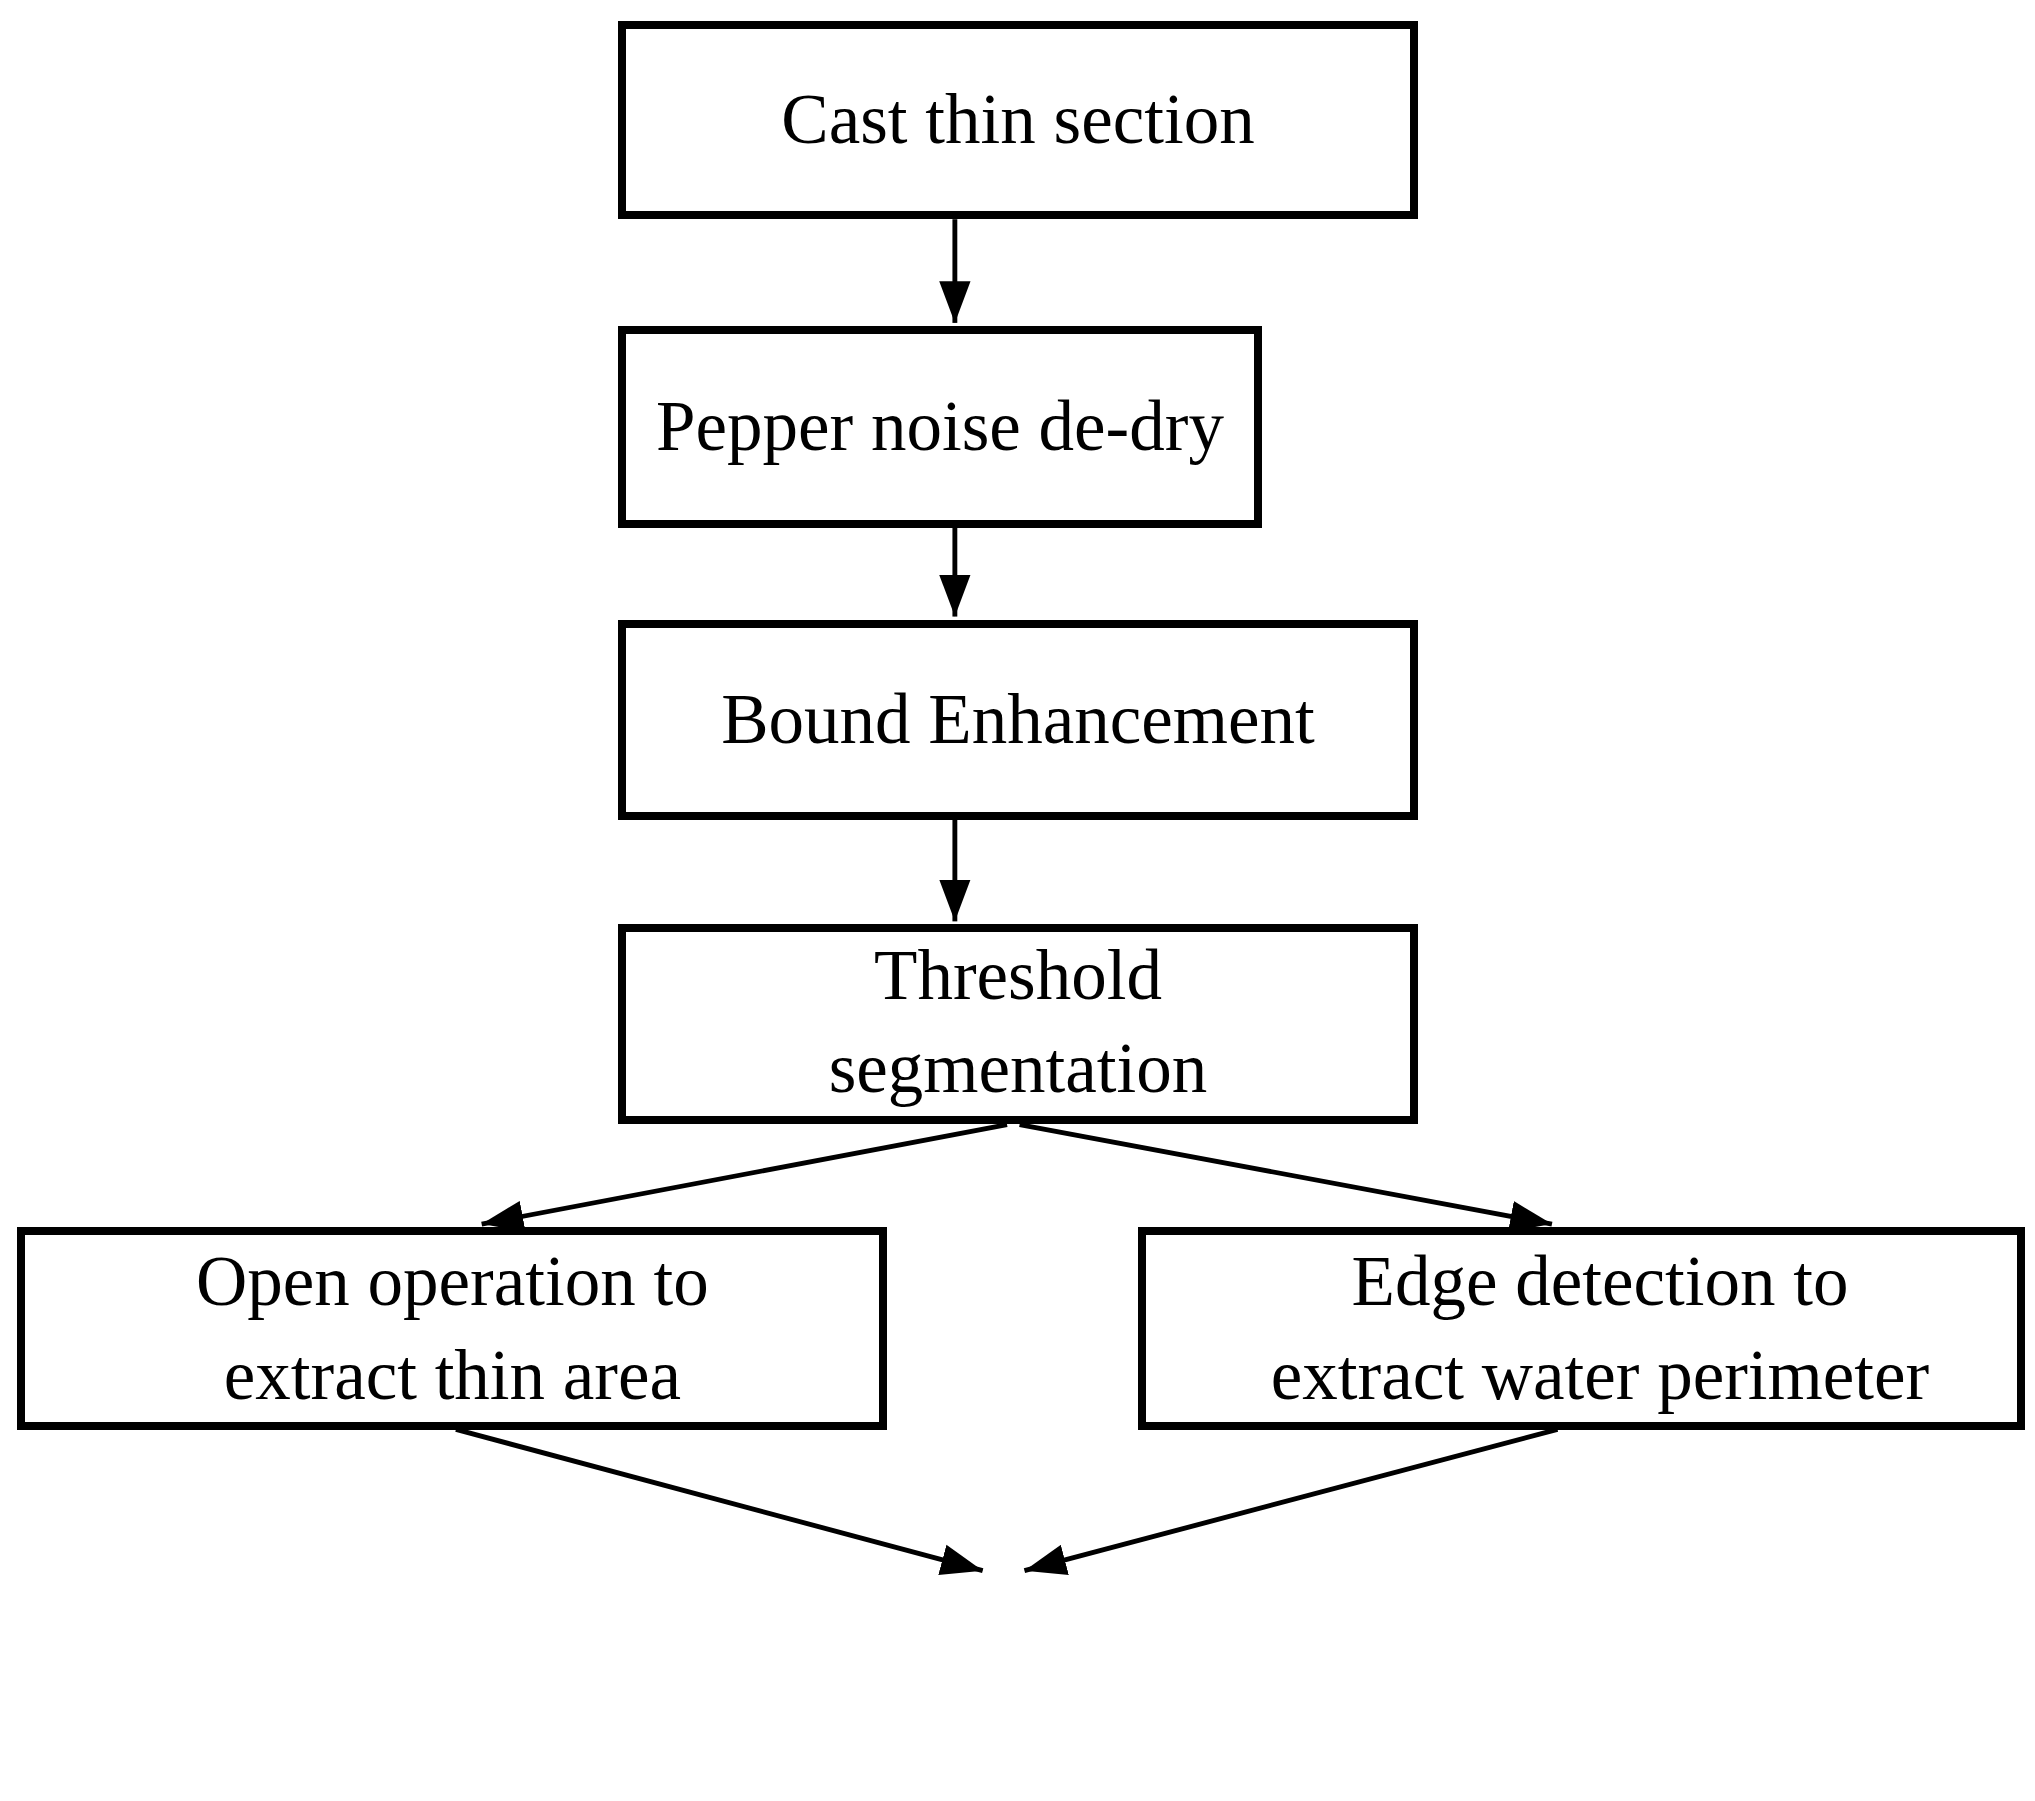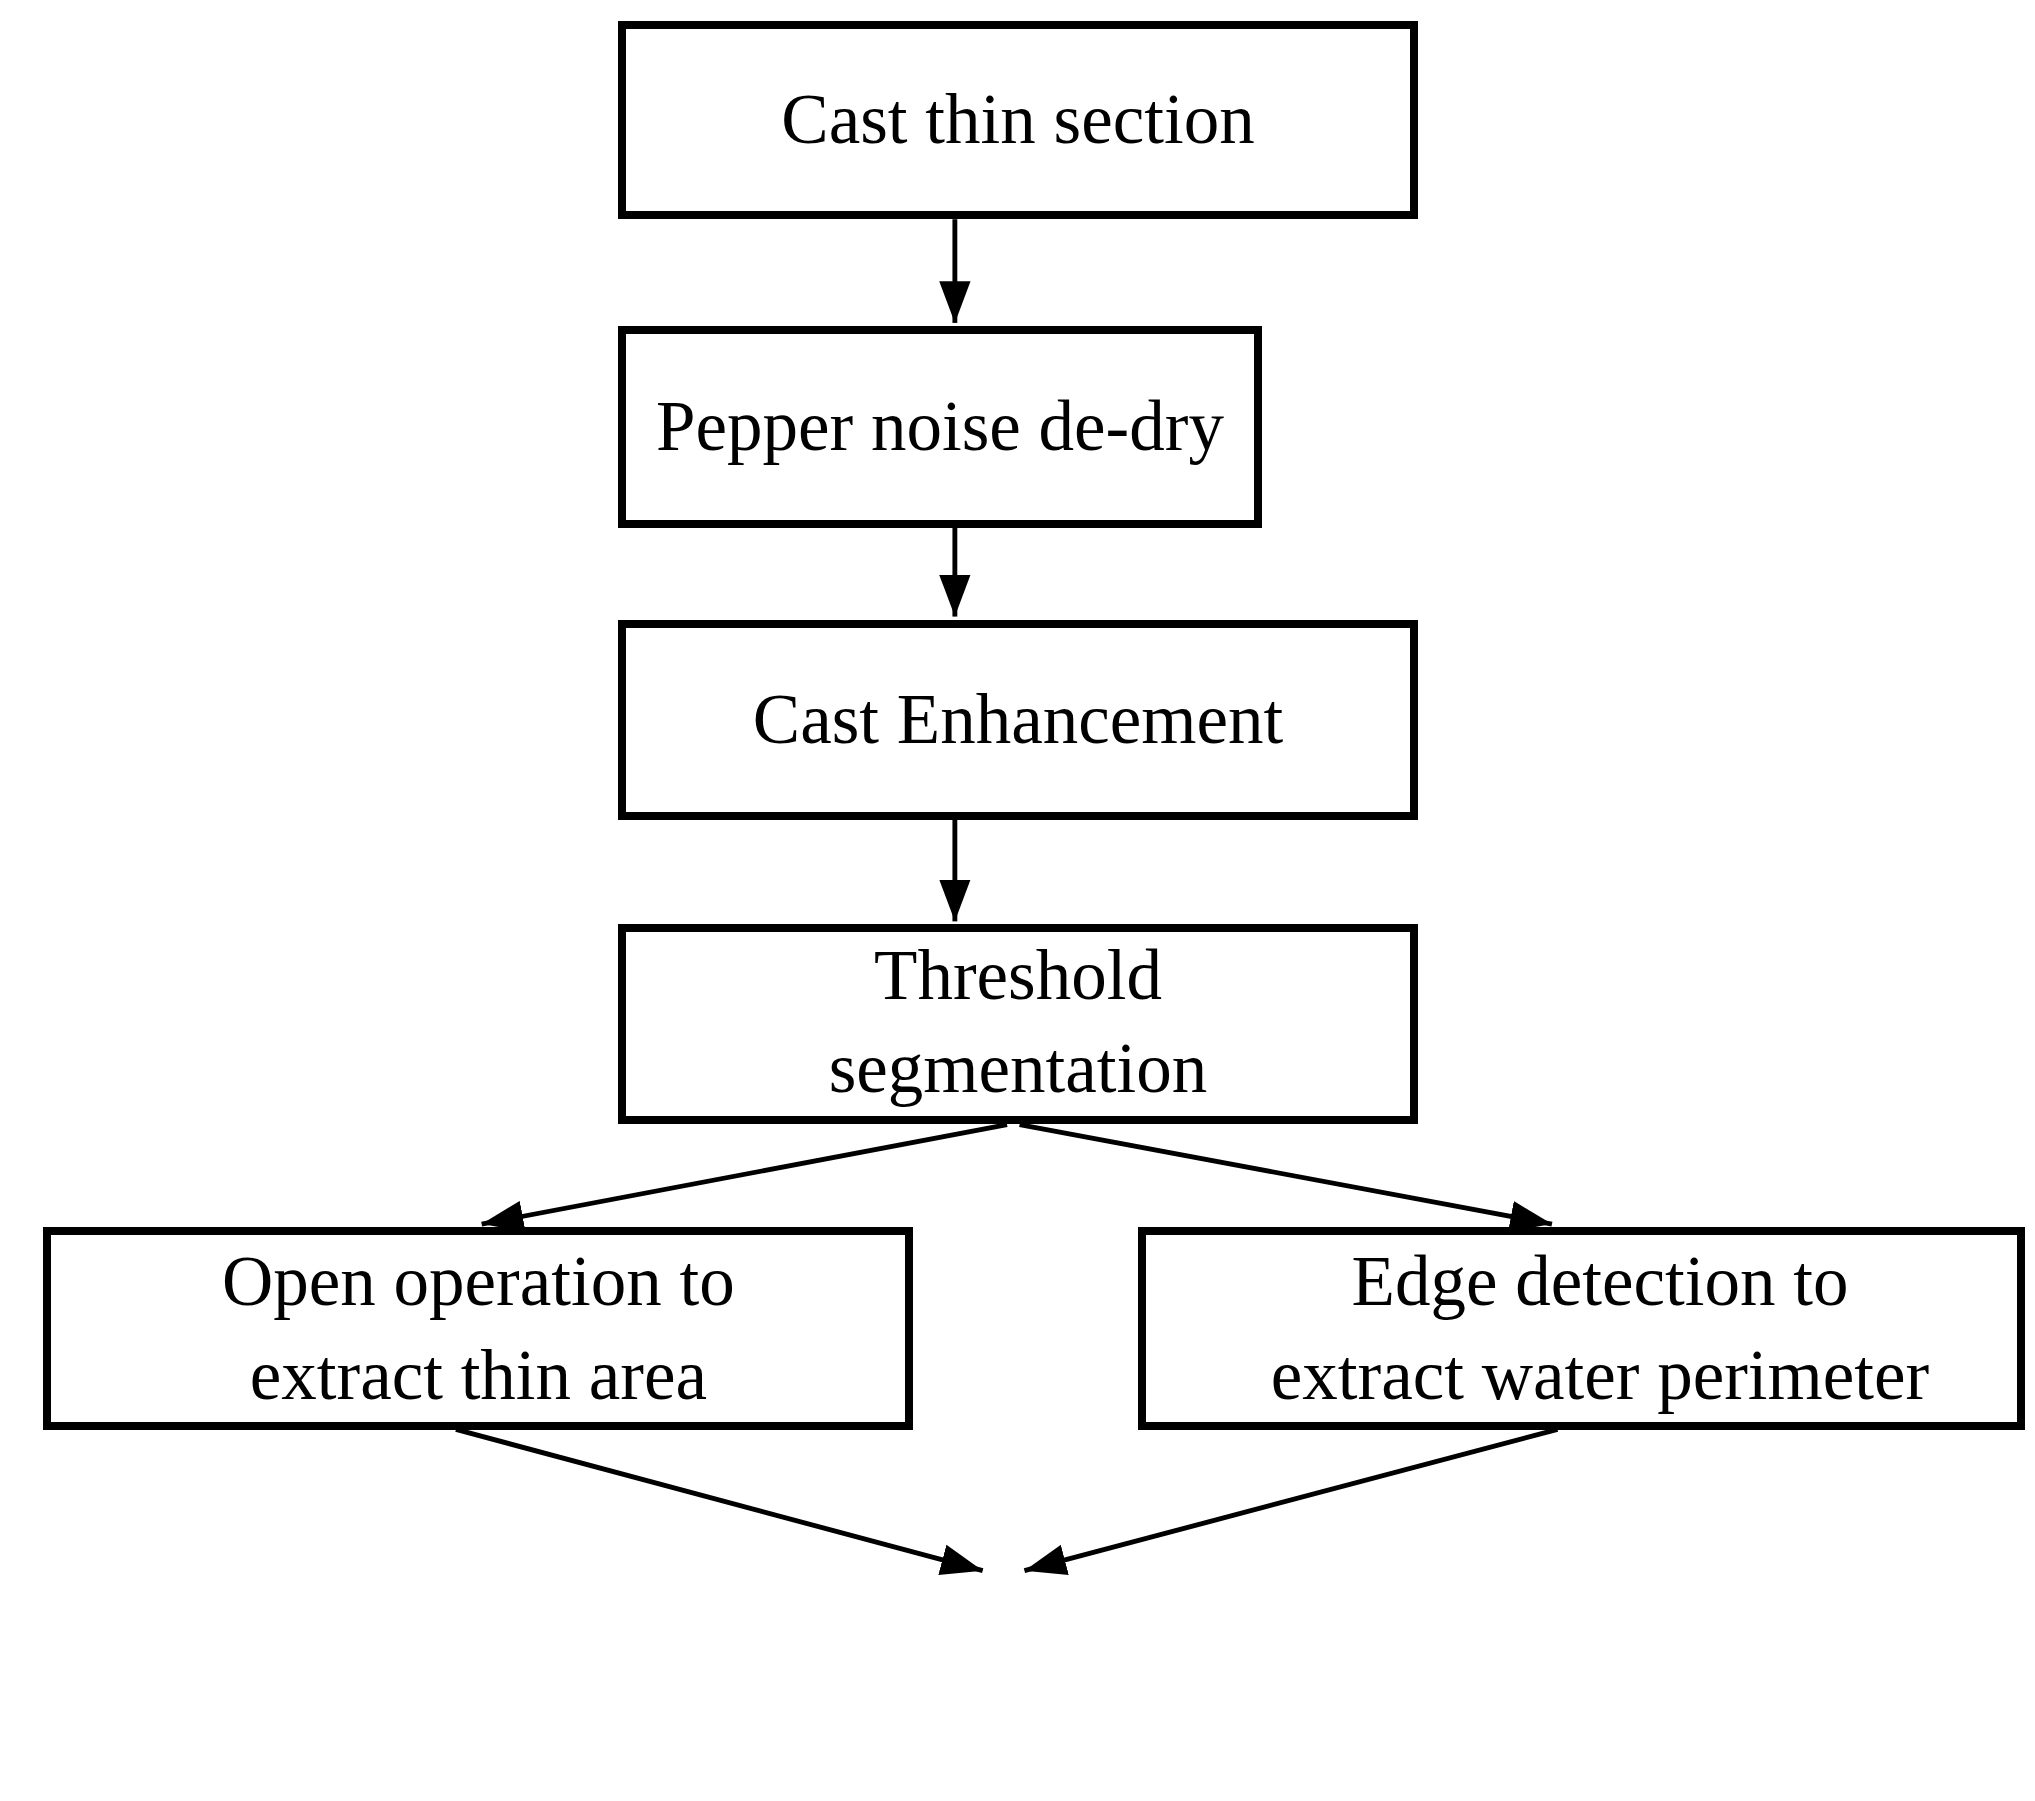--- a/index.html
+++ b/index.html
@@ -48,21 +48,21 @@
     display: block;
     white-space: nowrap;
   }
   .node .ln:empty { display: none; }
 
   
   .n1 { left: 618px;  top: 21px;   width: 800px; height: 198px; }
   .n2 { left: 618px;  top: 326px;  width: 644px; height: 202px; }
   .n3 { left: 618px;  top: 620px;  width: 800px; height: 200px; }
   .n4 { left: 618px;  top: 924px; width: 800px; height: 200px; justify-content: flex-end; }
-  .n5 { left: 17.4px;   top: 1227px; width: 870px; height: 203px; margin-left: 26px; }
+  .n5 { left: 17.4px;   top: 1227px; width: 870px; height: 203px; }
   .n6 { left: 1138px; top: 1227px; width: 887px; height: 203px; padding-left: 37px; }
   .n7 { left: 616px;  top: 1577px; width: 797px; height: 198px; }
 </style>
 </head>
 <body>
 
 <div class="canvas">
 
   <svg class="arrows" viewBox="0 0 2924 2588" aria-hidden="true">
     <defs>
@@ -84,21 +84,21 @@
     <span class="ln">Cast thin section</span>
 
   </div>
 
   <div class="node n2">
     <span class="ln">Pepper noise de-dry</span>
 
   </div>
 
   <div class="node n3">
-    <span class="ln">Cast Enhancement</span>
+    <span class="ln">Bound Enhancement</span>
 
   </div>
 
   <div class="node n4">
     <span class="ln">Threshold</span>
     <span class="ln">segmentation</span>
   </div>
 
   <div class="node n5">
     <span class="ln">Open operation to</span>

